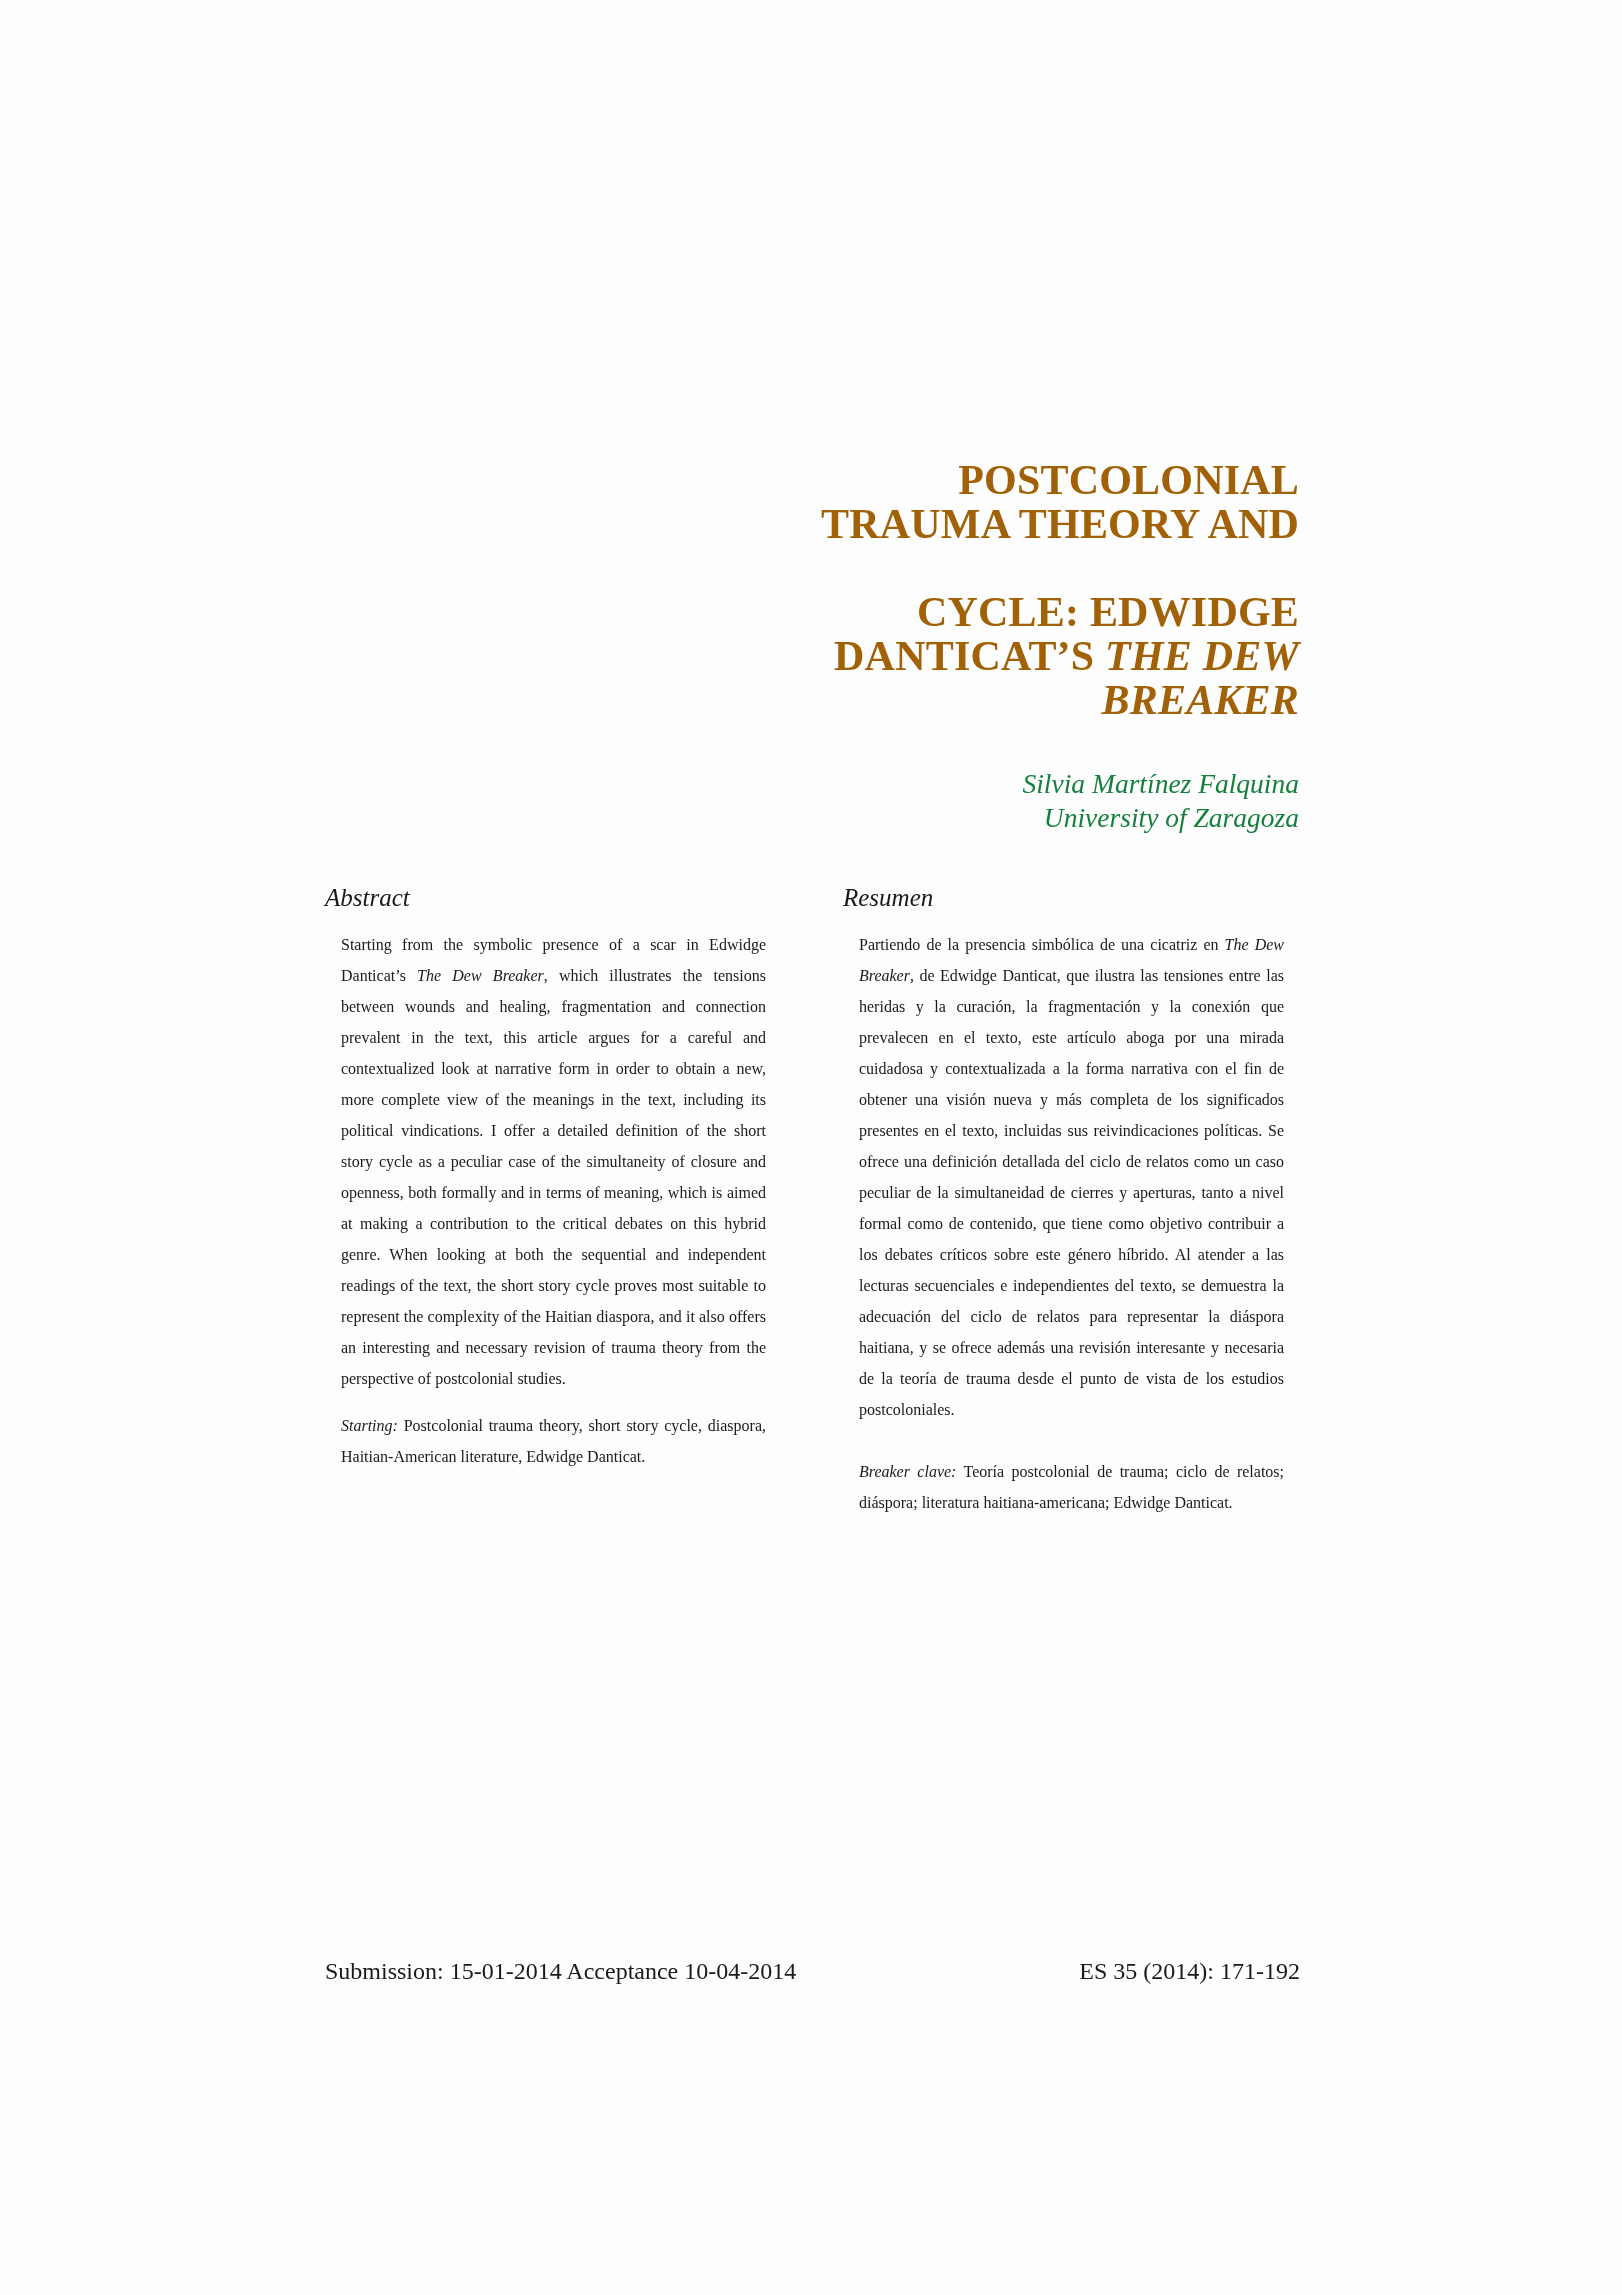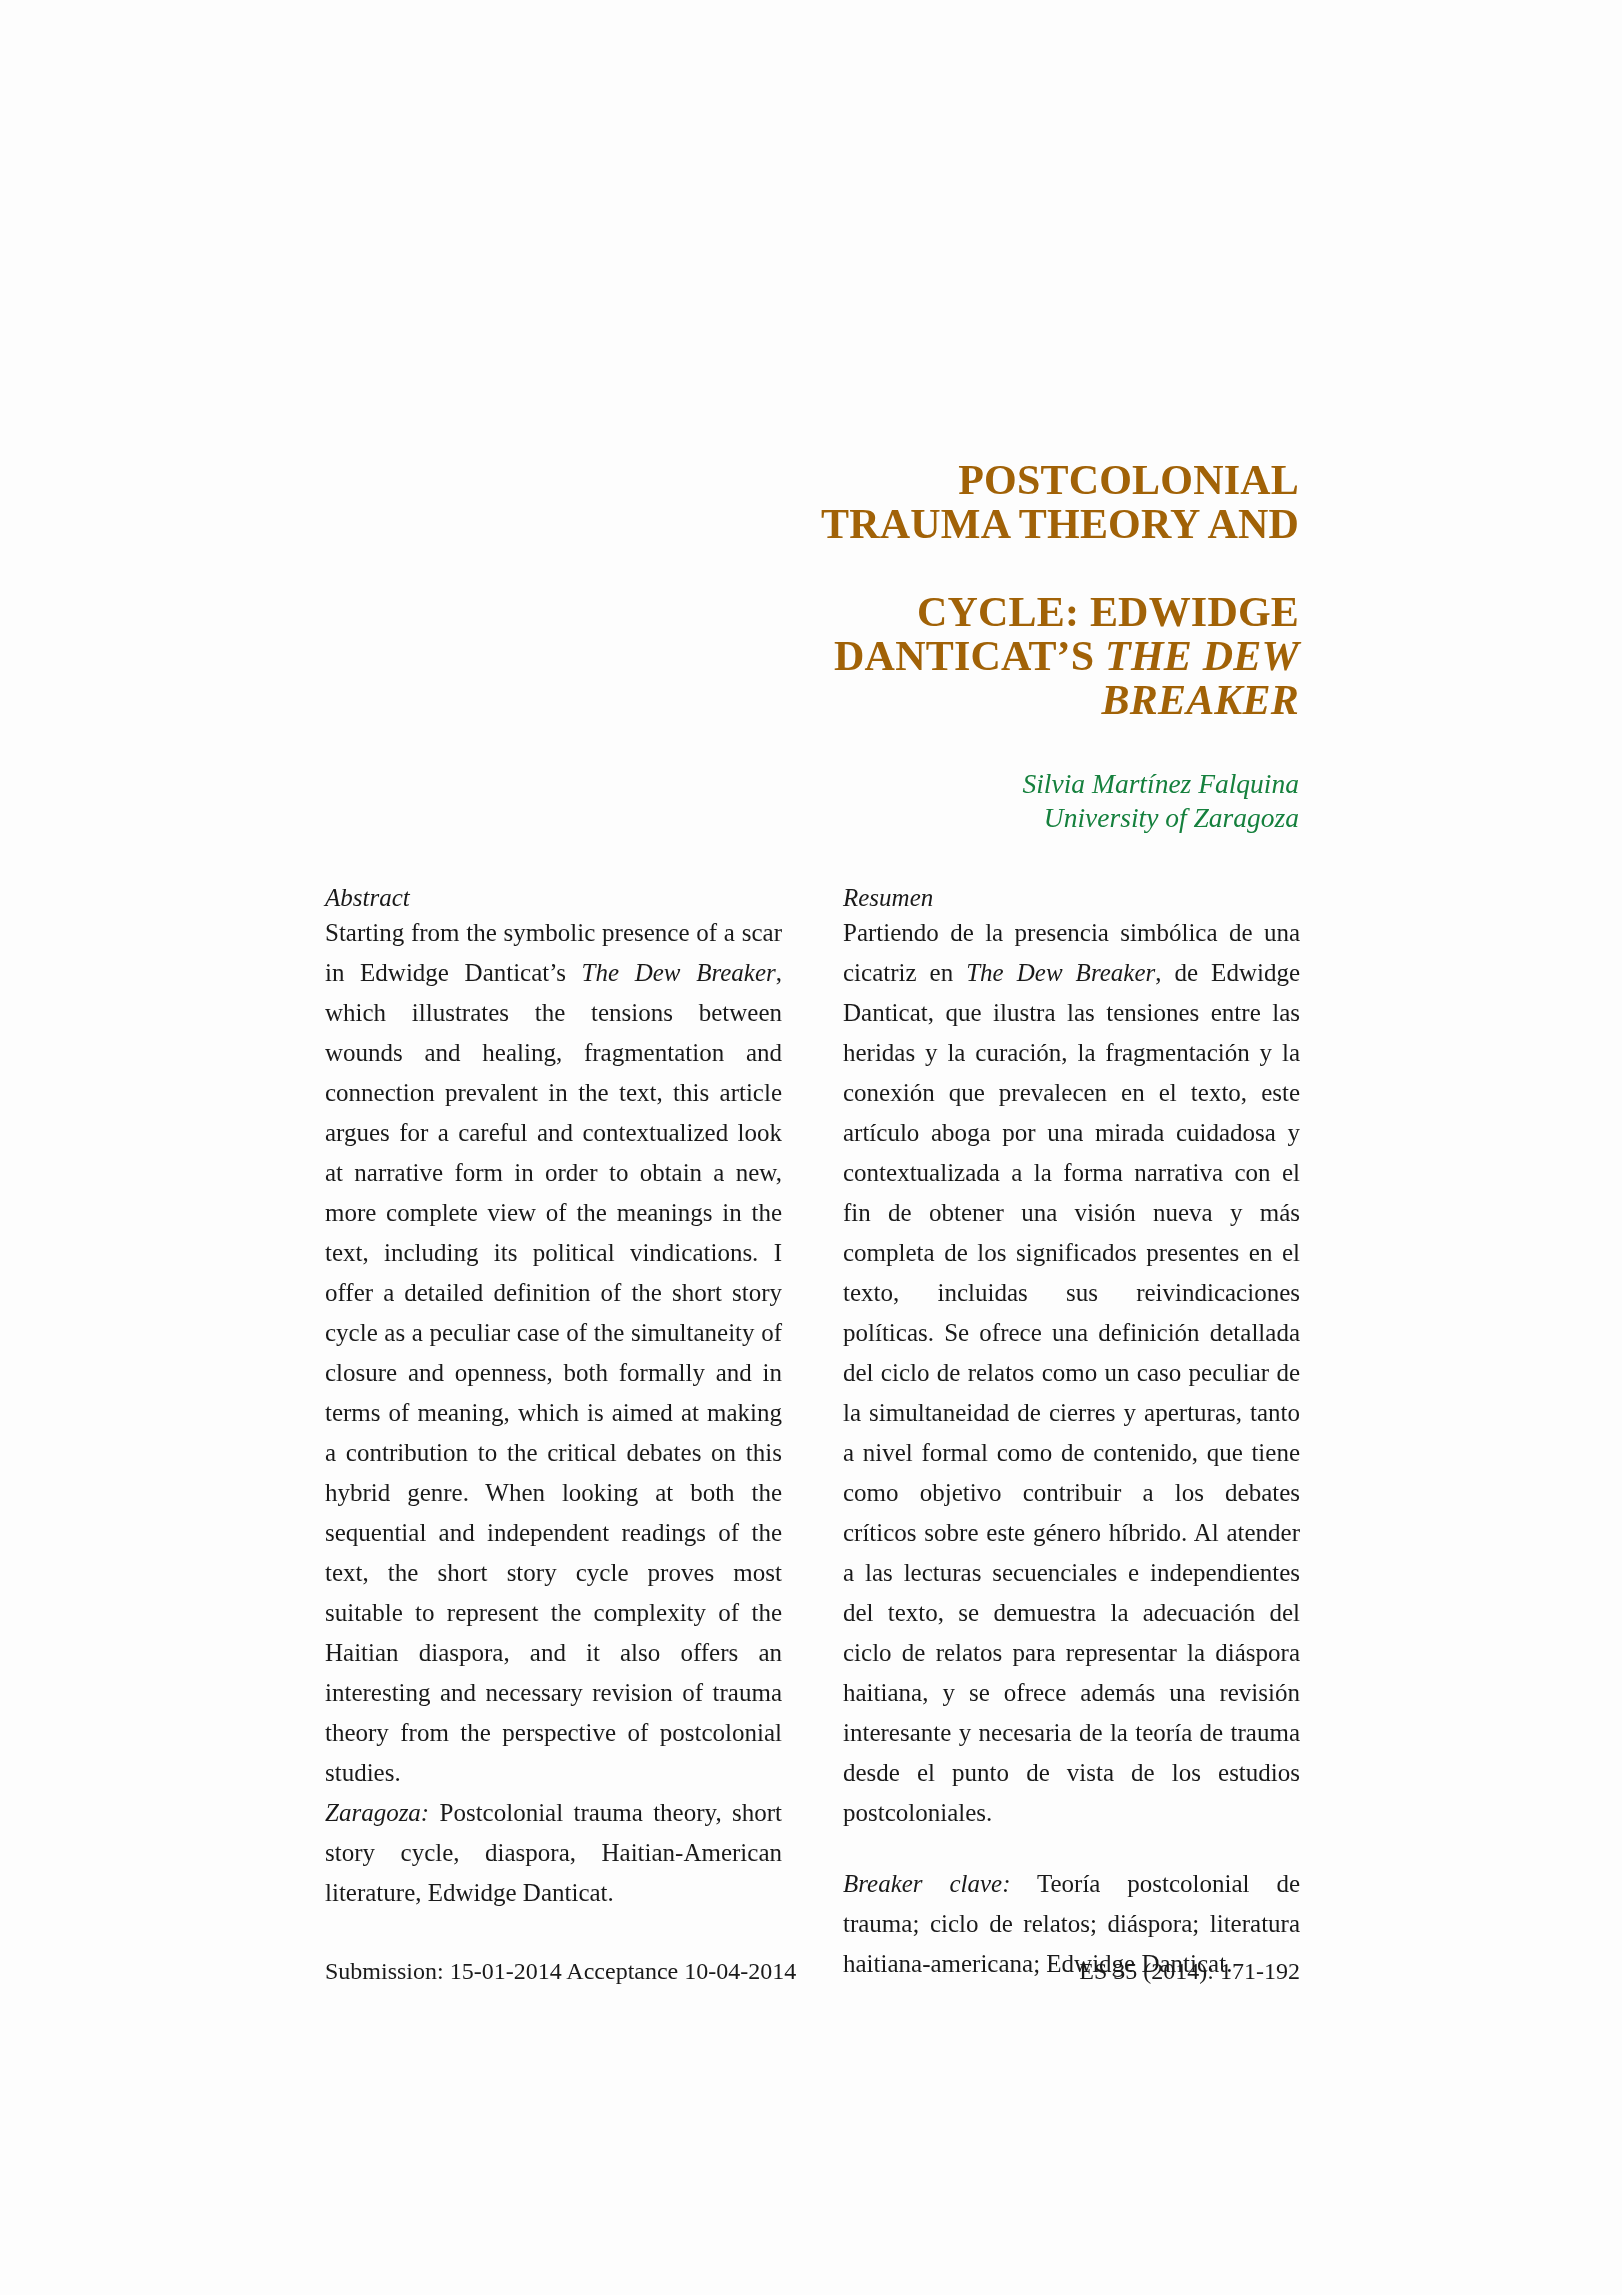--- a/index.html
+++ b/index.html
@@ -73,25 +73,25 @@
     width: 457px;
   }
   .col-heading {
     font-style: italic;
     font-size: 25px;
     line-height: 31px;
     margin: 0 0 0 0;
     text-align: left;
   }
   .col-para {
-    font-size: 25px;
-    line-height: 40px;
+    font-size: 16px;
+    line-height: 31px;
     text-align: justify;
     text-justify: inter-word;
-    margin: 0;
+    margin: 16px;
     hyphens: none;
   }
   .col-para .bt { font-style: italic; }
   .kw-label { font-style: italic; }
   .gap-before {
     margin-top: 31px;
   }
 
   
   .footer {
@@ -121,21 +121,21 @@
   <div class="author-block">
     <span class="author-name">Silvia Martínez Falquina</span>
     <span class="author-affil">University of Zaragoza</span>
   </div>
 
   <div class="columns">
 
     <div class="col">
       <p class="col-heading">Abstract</p>
       <p class="col-para"><span>Starting from the symbolic presence of a scar in Edwidge Danticat’s </span><span class="bt">The Dew Breaker</span><span>, which illustrates the tensions between wounds and healing, fragmentation and connection prevalent in the text, this article argues for a careful and contextualized look at narrative form in order to obtain a new, more complete view of the meanings in the text, including its political vindications. I offer a detailed definition of the short story cycle as a peculiar case of the simultaneity of closure and openness, both formally and in terms of meaning, which is aimed at making a contribution to the critical debates on this hybrid genre. When looking at both the sequential and independent readings of the text, the short story cycle proves most suitable to represent the complexity of the Haitian diaspora, and it also offers an interesting and necessary revision of trauma theory from the perspective of postcolonial studies.</span></p>
-      <p class="col-para"><span class="kw-label">Zaragoza:</span><span> Postcolonial trauma theory, short story cycle, diaspora, Haitian-American literature, Edwidge Danticat.</span></p>
+      <p class="col-para"><span class="kw-label">Starting:</span><span> Postcolonial trauma theory, short story cycle, diaspora, Haitian-American literature, Edwidge Danticat.</span></p>
     </div>
 
     <div class="col">
       <p class="col-heading">Resumen</p>
       <p class="col-para"><span>Partiendo de la presencia simbólica de una cicatriz en </span><span class="bt">The Dew Breaker</span><span>, de Edwidge Danticat, que ilustra las tensiones entre las heridas y la curación, la fragmentación y la conexión que prevalecen en el texto, este artículo aboga por una mirada cuidadosa y contextualizada a la forma narrativa con el fin de obtener una visión nueva y más completa de los significados presentes en el texto, incluidas sus reivindicaciones políticas. Se ofrece una definición detallada del ciclo de relatos como un caso peculiar de la simultaneidad de cierres y aperturas, tanto a nivel formal como de contenido, que tiene como objetivo contribuir a los debates críticos sobre este género híbrido. Al atender a las lecturas secuenciales e independientes del texto, se demuestra la adecuación del ciclo de relatos para representar la diáspora haitiana, y se ofrece además una revisión interesante y necesaria de la teoría de trauma desde el punto de vista de los estudios postcoloniales.</span></p>
       <p class="col-para gap-before"><span class="kw-label">Breaker clave:</span><span> Teoría postcolonial de trauma; ciclo de relatos; diáspora; literatura haitiana-americana; Edwidge Danticat.</span></p>
     </div>
 
   </div>
 

